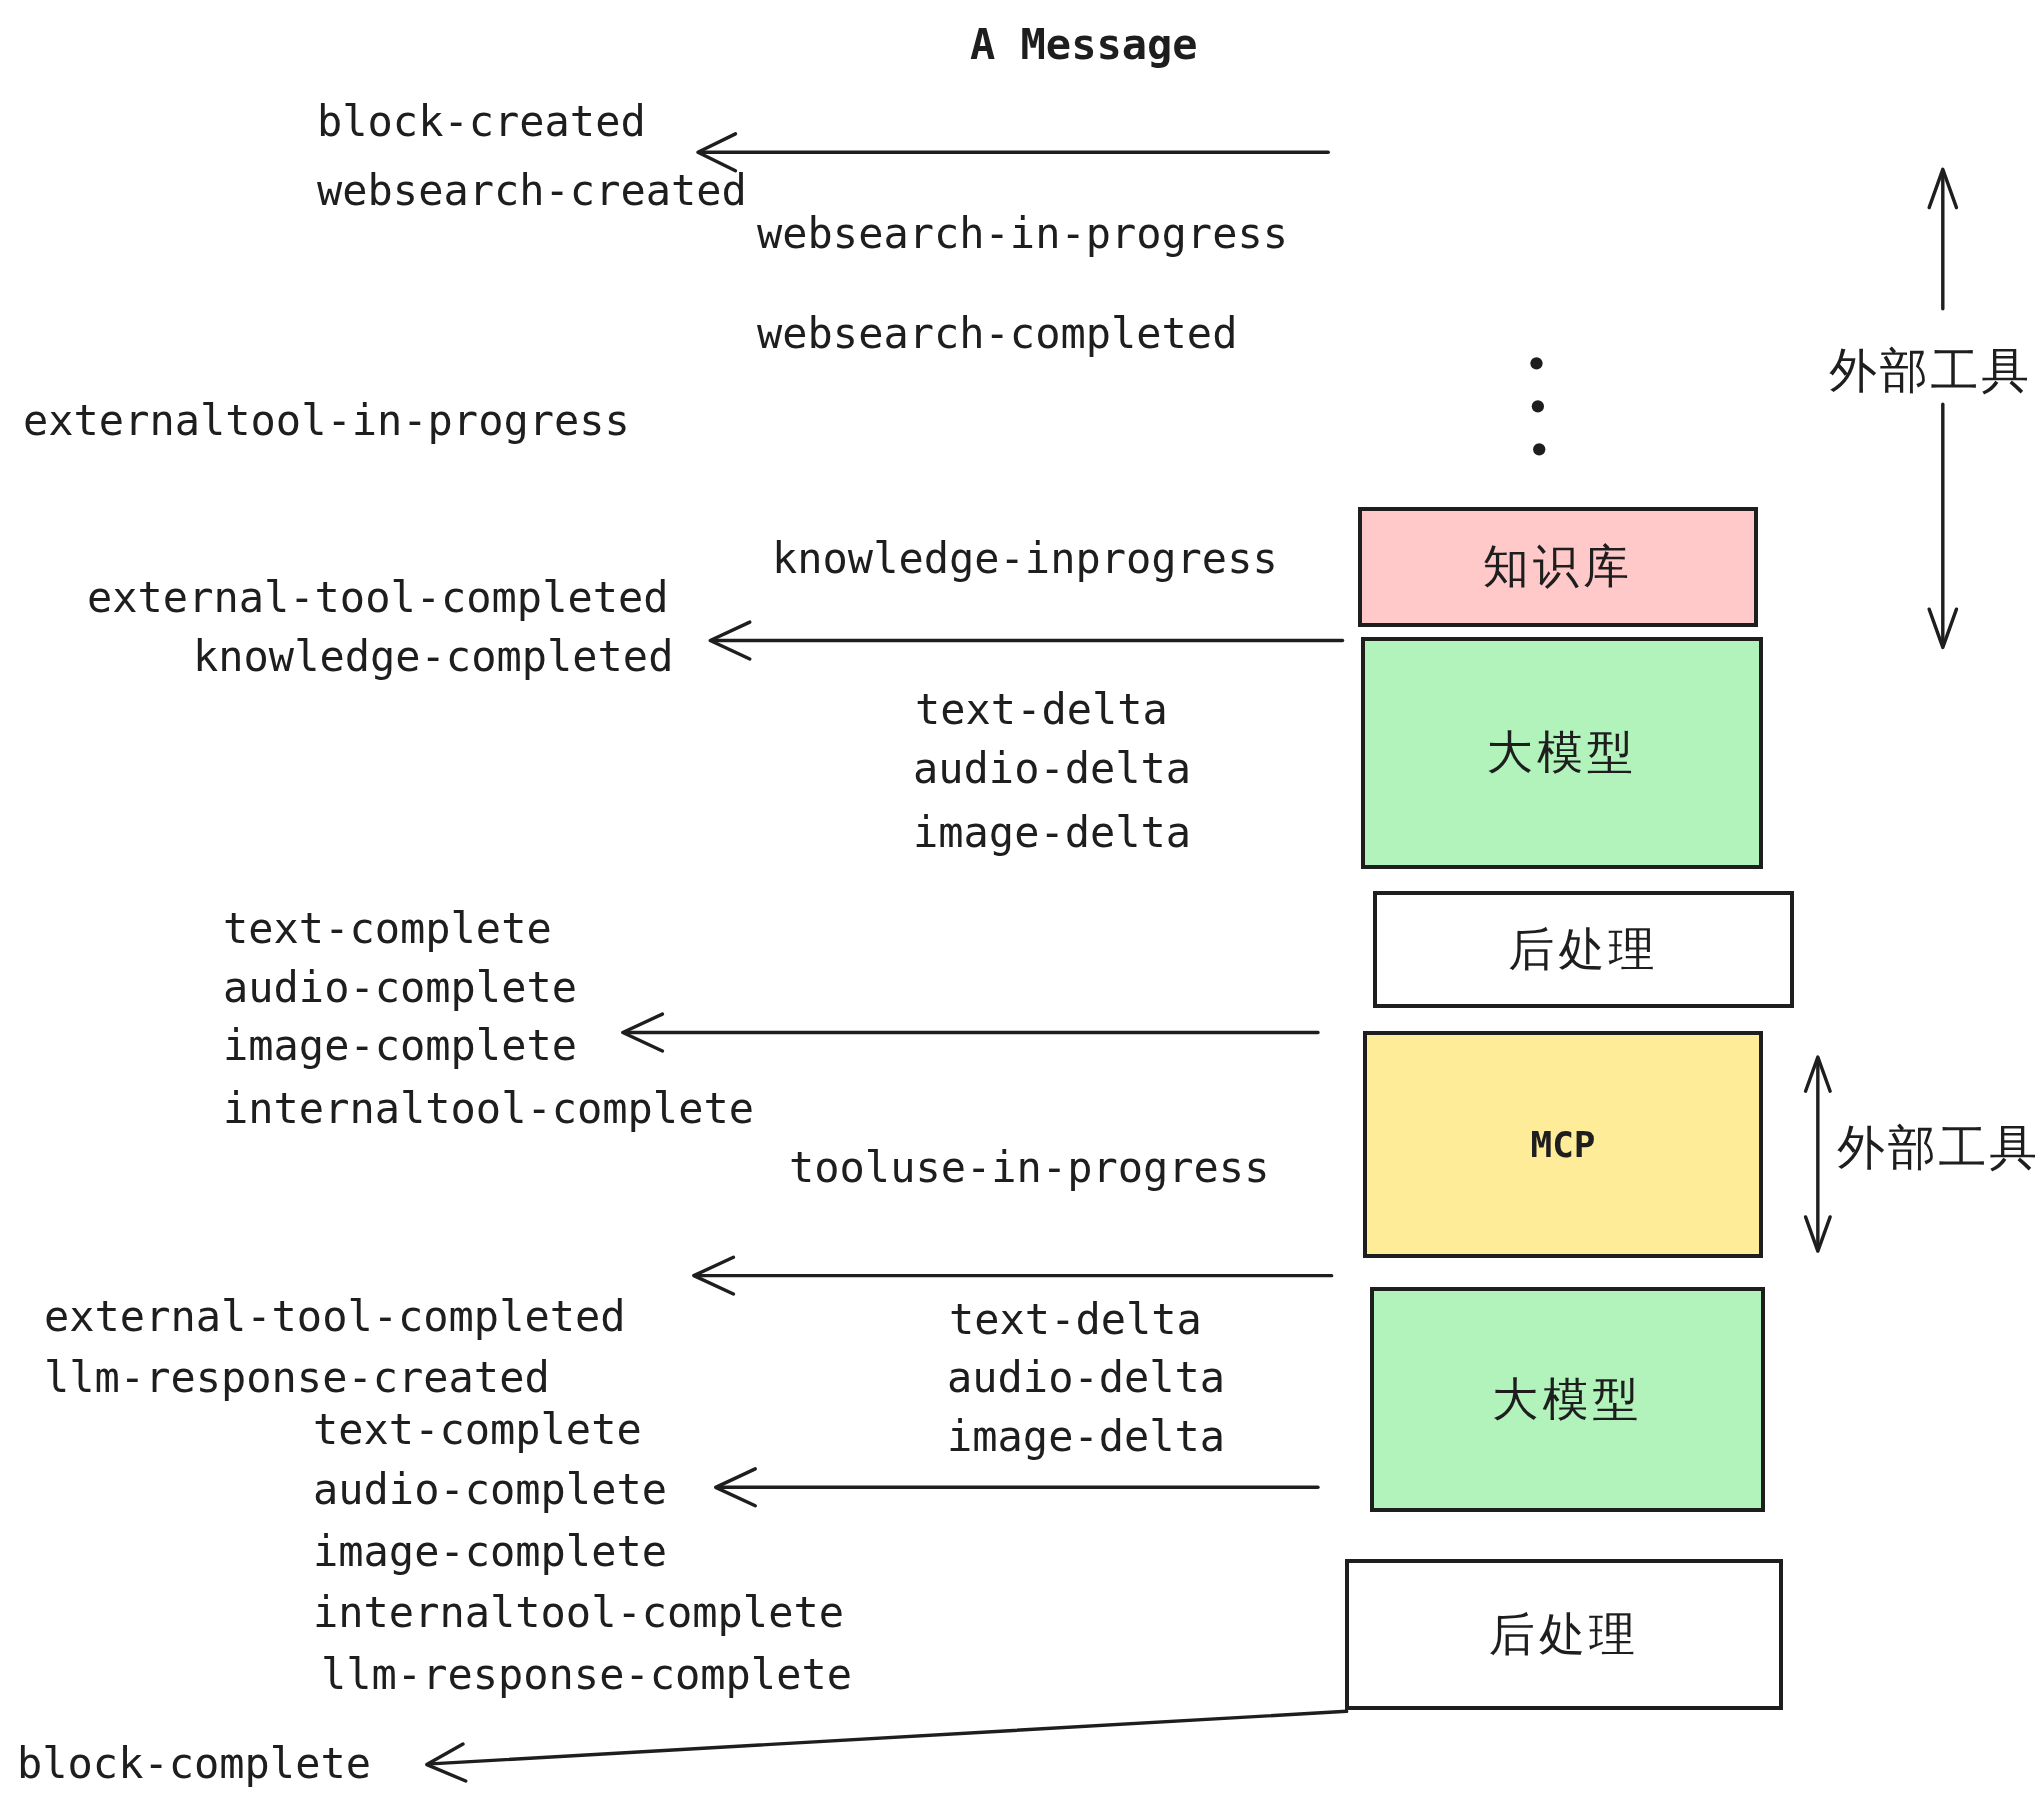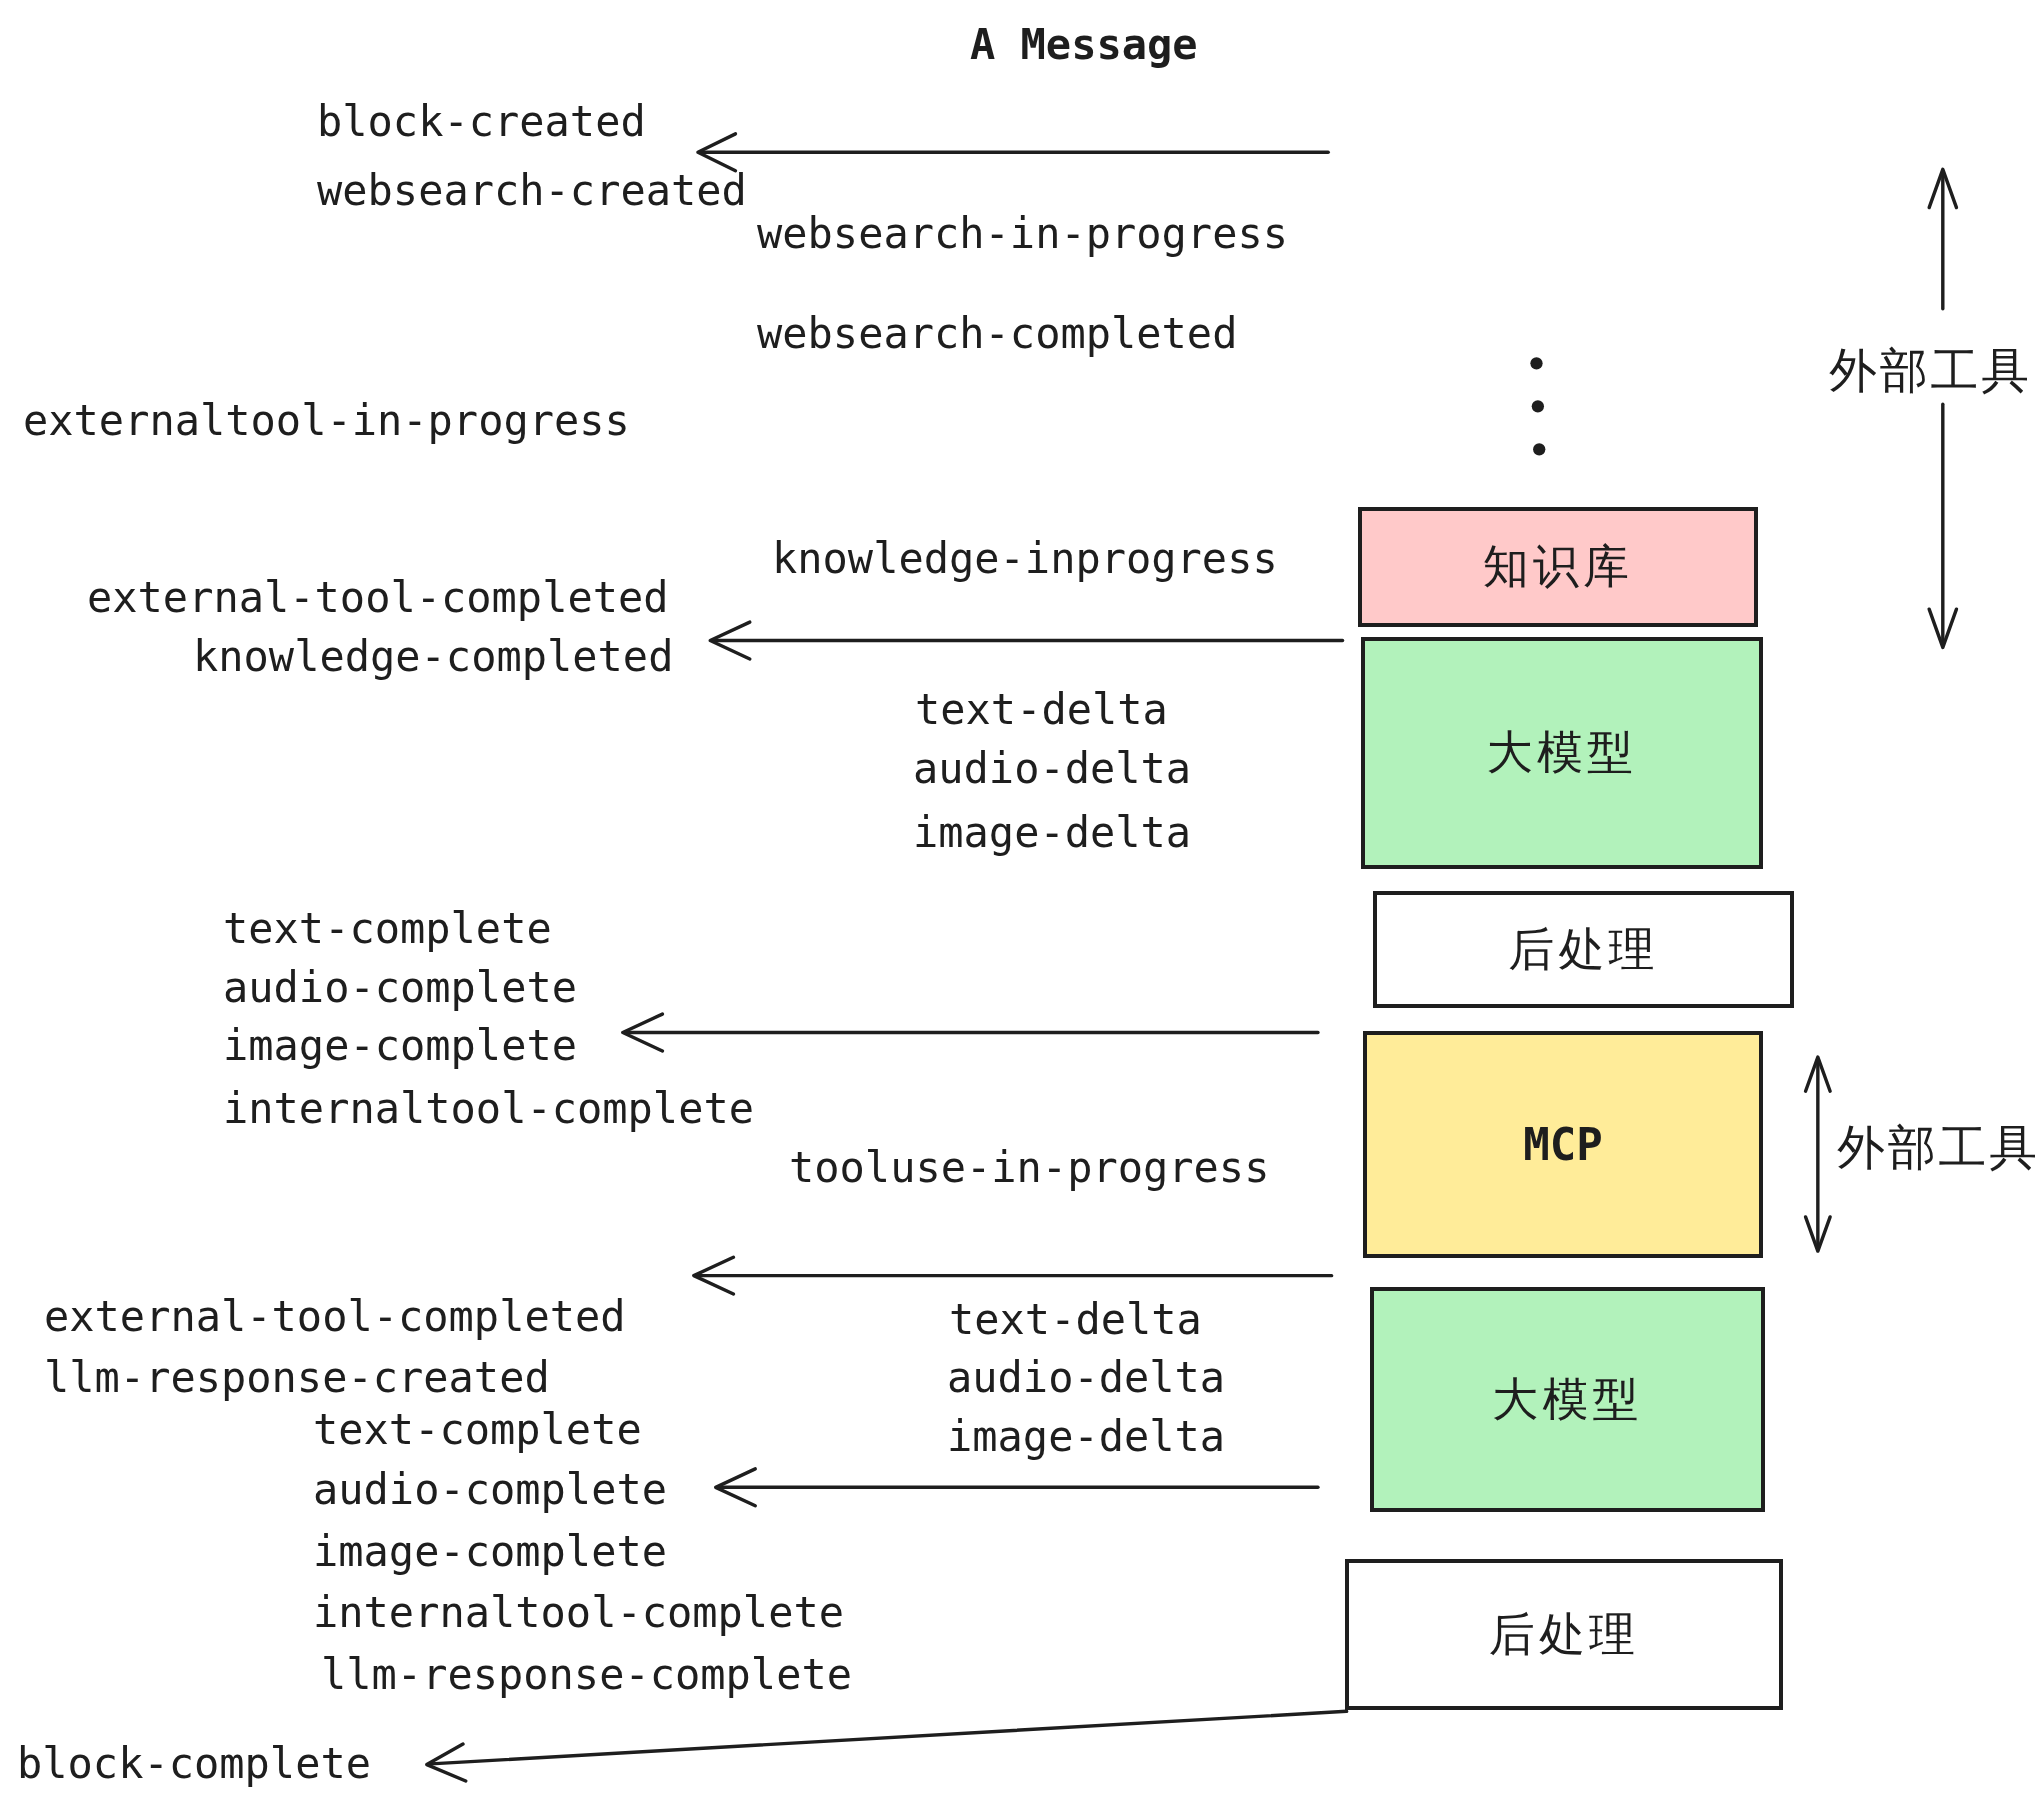--- a/index.html
+++ b/index.html
@@ -48,21 +48,21 @@
   }
   .cjk {
     font-family: "Liberation Sans", sans-serif;
     font-size: 46px;
     letter-spacing: 4.1px;
     color: #1e1e1e;
     white-space: nowrap;
   }
   .mono-label {
     font-family: "DejaVu Sans Mono", monospace;
-    font-size: 44px;
+    font-size: 36px;
     font-weight: bold;
     color: #1e1e1e;
   }
   .side-label {
     position: absolute;
     font-family: "Liberation Sans", sans-serif;
     font-size: 48px;
     letter-spacing: 2.7px;
     color: #1e1e1e;
     white-space: nowrap;

